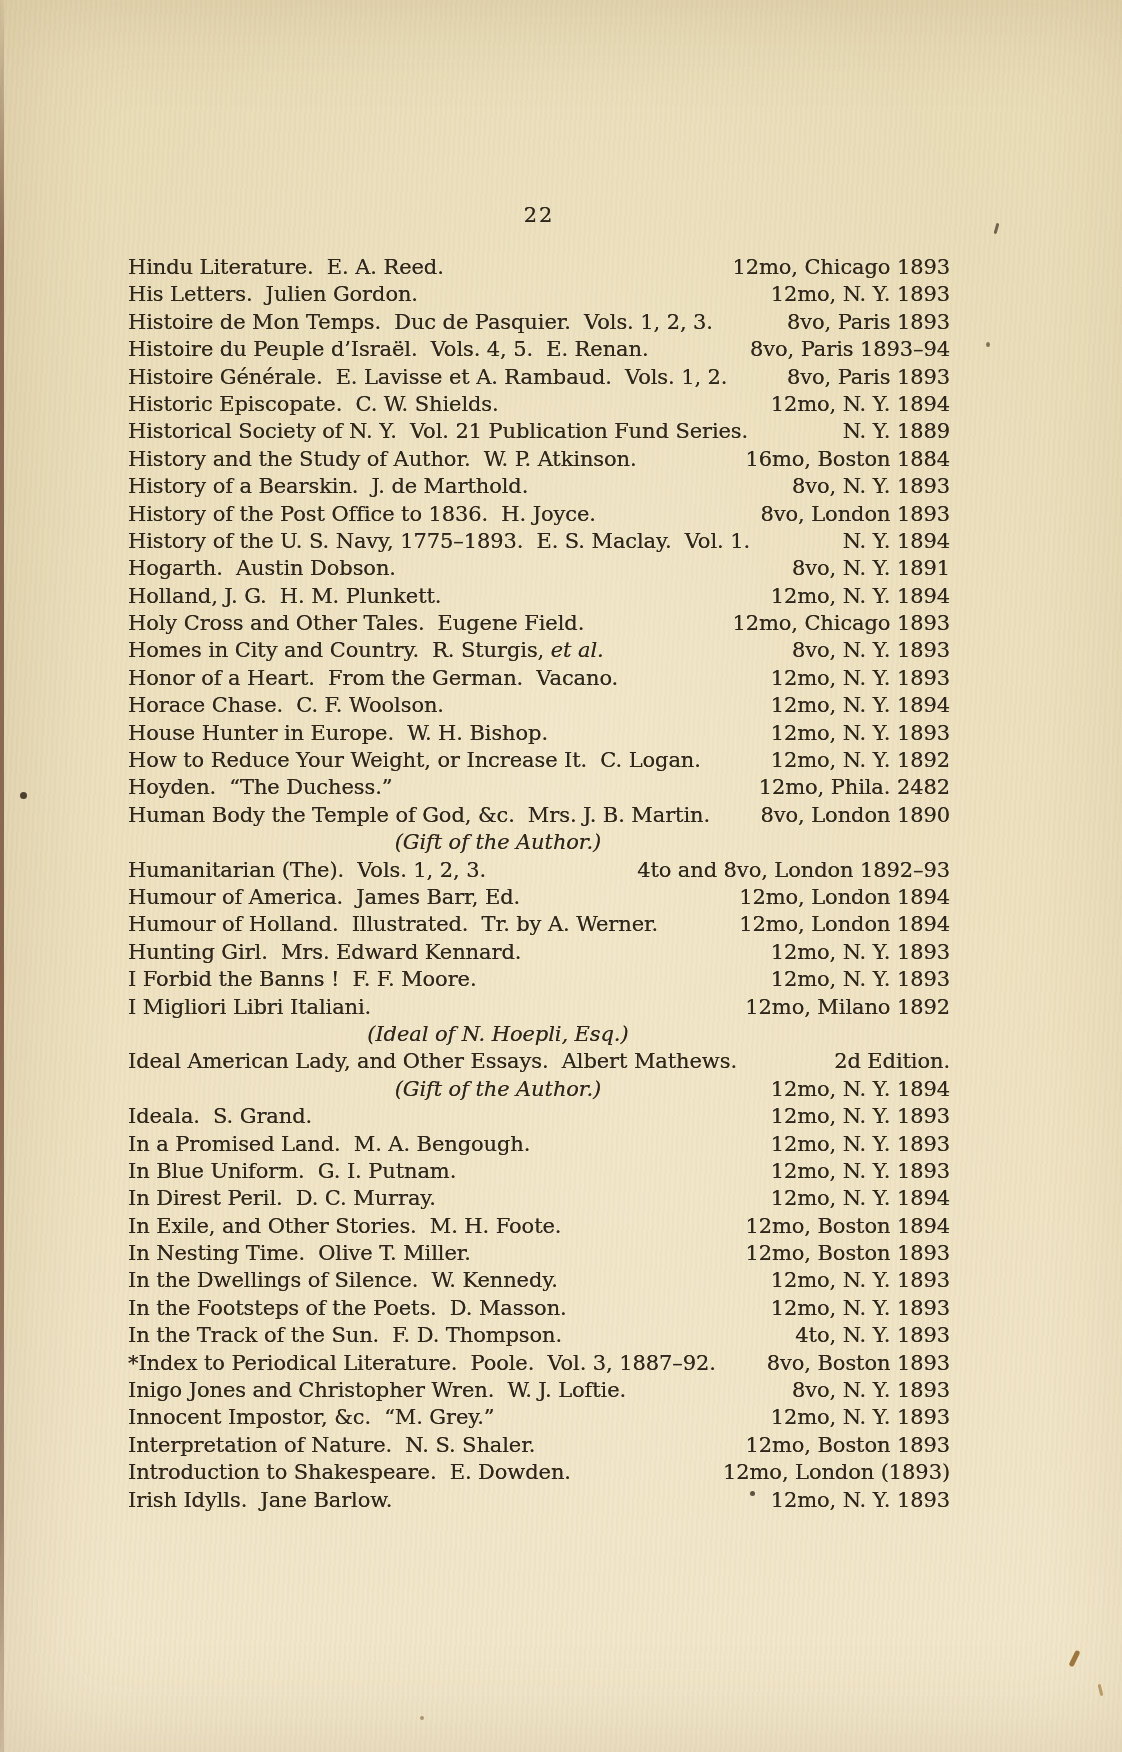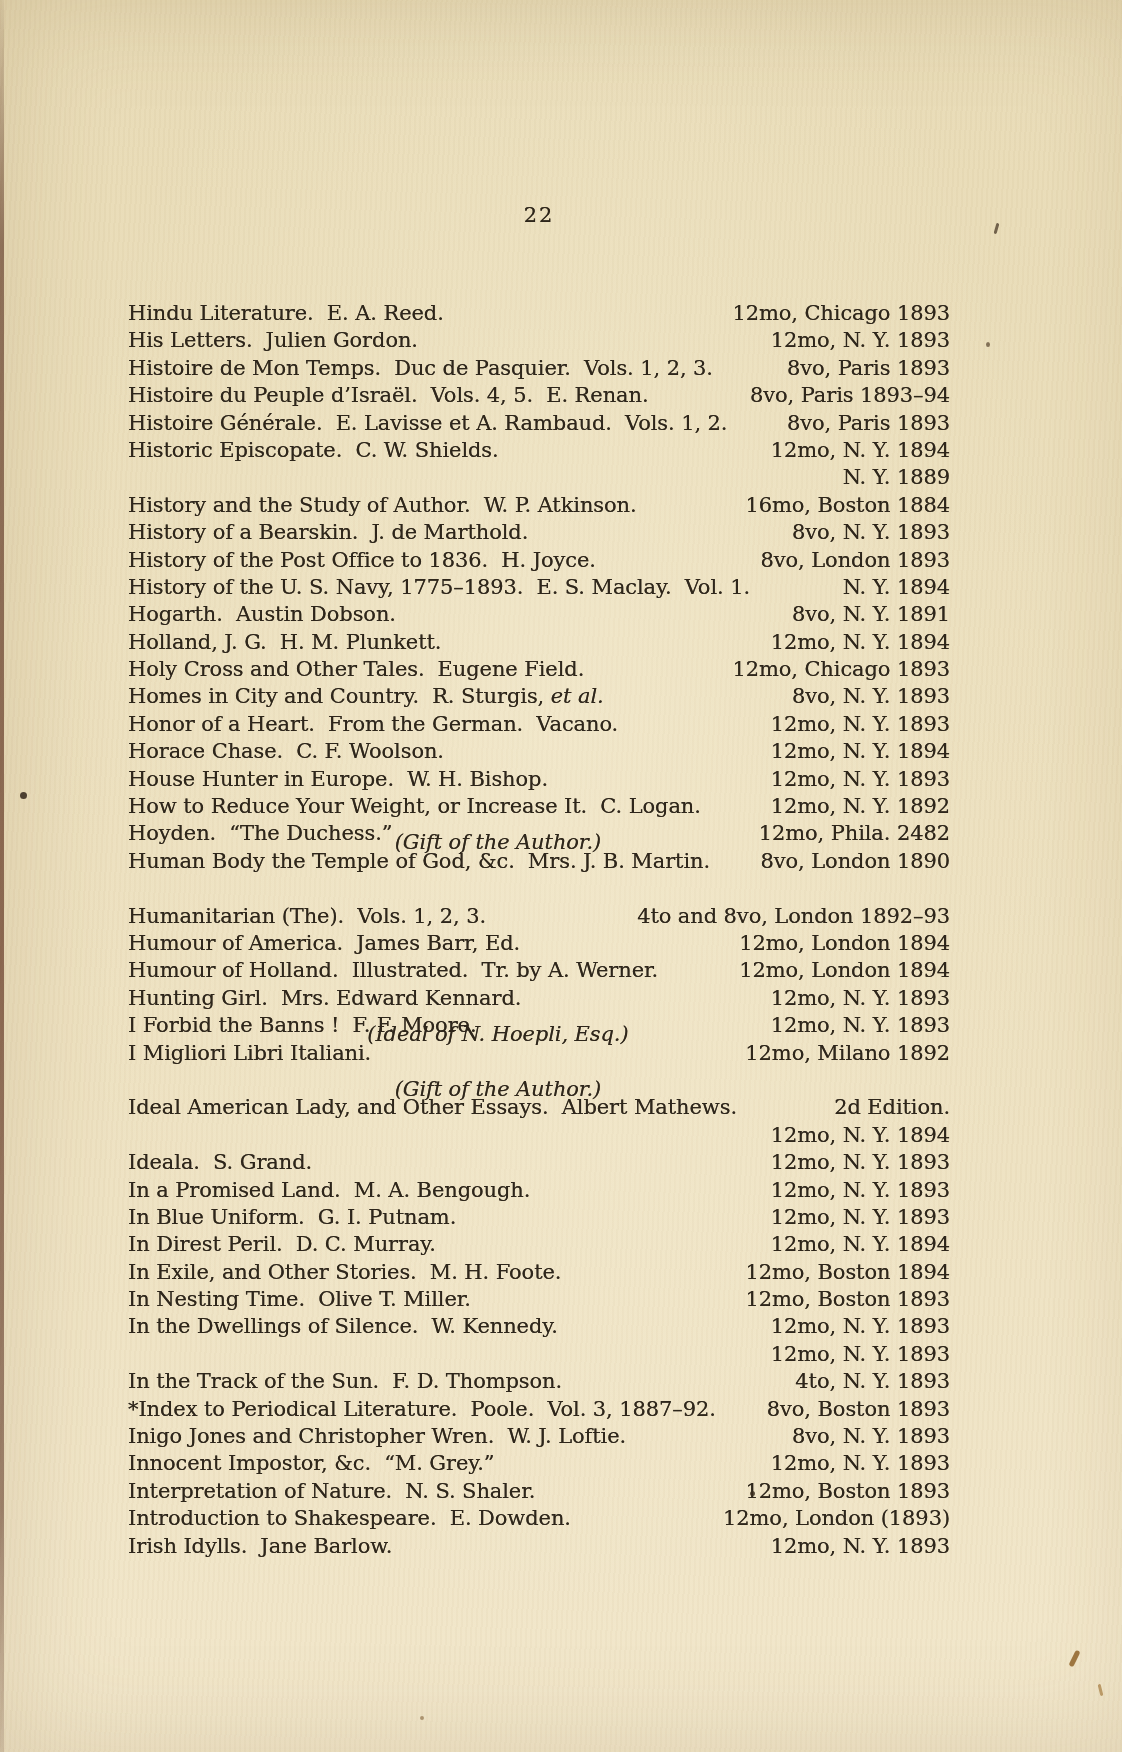--- a/index.html
+++ b/index.html
@@ -55,21 +55,21 @@
     align-items: baseline;
     height: 27.4px;
     line-height: 27.4px;
     font-size: 21px;
     letter-spacing: -0.1px;
     white-space: pre;
     position: relative;
     text-shadow: 0 0 0.5px rgba(46, 38, 27, 0.72);
   }
   .row .lt { white-space: pre; }
-  .row .rt { margin-left: auto; white-space: pre; margin-top: 46px; }
+  .row .rt { margin-left: auto; white-space: pre; }
   .row .lt em { font-style: italic; }
   .center-row { justify-content: flex-end; }
   .gift {
     position: absolute;
     left: 45%;
     transform: translateX(-50%);
     font-style: italic;
     white-space: pre;
     text-align: center;
   }
@@ -94,21 +94,21 @@
 <div class="page">
   <div class="binding-edge"></div>
   <div class="page-number">22</div>
   <div class="content">
       <div class="row"><span class="lt">Hindu Literature.  E. A. Reed.</span><span class="rt">12mo, Chicago 1893</span></div>
       <div class="row"><span class="lt">His Letters.  Julien Gordon.</span><span class="rt">12mo, N. Y. 1893</span></div>
       <div class="row"><span class="lt">Histoire de Mon Temps.  Duc de Pasquier.  Vols. 1, 2, 3.</span><span class="rt">8vo, Paris 1893</span></div>
       <div class="row"><span class="lt">Histoire du Peuple d’Israël.  Vols. 4, 5.  E. Renan.</span><span class="rt">8vo, Paris 1893–94</span></div>
       <div class="row"><span class="lt">Histoire Générale.  E. Lavisse et A. Rambaud.  Vols. 1, 2.</span><span class="rt">8vo, Paris 1893</span></div>
       <div class="row"><span class="lt">Historic Episcopate.  C. W. Shields.</span><span class="rt">12mo, N. Y. 1894</span></div>
-      <div class="row"><span class="rt">N. Y. 1889</span></div>
+      <div class="row"><span class="lt">Historical Society of N. Y.  Vol. 21 Publication Fund Series.</span><span class="rt">N. Y. 1889</span></div>
       <div class="row"><span class="lt">History and the Study of Author.  W. P. Atkinson.</span><span class="rt">16mo, Boston 1884</span></div>
       <div class="row"><span class="lt">History of a Bearskin.  J. de Marthold.</span><span class="rt">8vo, N. Y. 1893</span></div>
       <div class="row"><span class="lt">History of the Post Office to 1836.  H. Joyce.</span><span class="rt">8vo, London 1893</span></div>
       <div class="row"><span class="lt">History of the U. S. Navy, 1775–1893.  E. S. Maclay.  Vol. 1.</span><span class="rt">N. Y. 1894</span></div>
       <div class="row"><span class="lt">Hogarth.  Austin Dobson.</span><span class="rt">8vo, N. Y. 1891</span></div>
       <div class="row"><span class="lt">Holland, J. G.  H. M. Plunkett.</span><span class="rt">12mo, N. Y. 1894</span></div>
       <div class="row"><span class="lt">Holy Cross and Other Tales.  Eugene Field.</span><span class="rt">12mo, Chicago 1893</span></div>
       <div class="row"><span class="lt">Homes in City and Country.  R. Sturgis, <em>et al.</em></span><span class="rt">8vo, N. Y. 1893</span></div>
       <div class="row"><span class="lt">Honor of a Heart.  From the German.  Vacano.</span><span class="rt">12mo, N. Y. 1893</span></div>
       <div class="row"><span class="lt">Horace Chase.  C. F. Woolson.</span><span class="rt">12mo, N. Y. 1894</span></div>
@@ -126,21 +126,21 @@
       <div class="row center-row"><span class="gift">(Ideal of N. Hoepli, Esq.)</span></div>
       <div class="row"><span class="lt">Ideal American Lady, and Other Essays.  Albert Mathews.</span><span class="rt">2d Edition.</span></div>
       <div class="row center-row"><span class="gift">(Gift of the Author.)</span><span class="rt">12mo, N. Y. 1894</span></div>
       <div class="row"><span class="lt">Ideala.  S. Grand.</span><span class="rt">12mo, N. Y. 1893</span></div>
       <div class="row"><span class="lt">In a Promised Land.  M. A. Bengough.</span><span class="rt">12mo, N. Y. 1893</span></div>
       <div class="row"><span class="lt">In Blue Uniform.  G. I. Putnam.</span><span class="rt">12mo, N. Y. 1893</span></div>
       <div class="row"><span class="lt">In Direst Peril.  D. C. Murray.</span><span class="rt">12mo, N. Y. 1894</span></div>
       <div class="row"><span class="lt">In Exile, and Other Stories.  M. H. Foote.</span><span class="rt">12mo, Boston 1894</span></div>
       <div class="row"><span class="lt">In Nesting Time.  Olive T. Miller.</span><span class="rt">12mo, Boston 1893</span></div>
       <div class="row"><span class="lt">In the Dwellings of Silence.  W. Kennedy.</span><span class="rt">12mo, N. Y. 1893</span></div>
-      <div class="row"><span class="rt">12mo, N. Y. 1893</span></div>
+      <div class="row"><span class="lt">In the Footsteps of the Poets.  D. Masson.</span><span class="rt">12mo, N. Y. 1893</span></div>
       <div class="row"><span class="lt">In the Track of the Sun.  F. D. Thompson.</span><span class="rt">4to, N. Y. 1893</span></div>
       <div class="row"><span class="lt">*Index to Periodical Literature.  Poole.  Vol. 3, 1887–92.</span><span class="rt">8vo, Boston 1893</span></div>
       <div class="row"><span class="lt">Inigo Jones and Christopher Wren.  W. J. Loftie.</span><span class="rt">8vo, N. Y. 1893</span></div>
       <div class="row"><span class="lt">Innocent Impostor, &amp;c.  “M. Grey.”</span><span class="rt">12mo, N. Y. 1893</span></div>
       <div class="row"><span class="lt">Interpretation of Nature.  N. S. Shaler.</span><span class="rt">12mo, Boston 1893</span></div>
       <div class="row"><span class="lt">Introduction to Shakespeare.  E. Dowden.</span><span class="rt">12mo, London (1893)</span></div>
       <div class="row"><span class="lt">Irish Idylls.  Jane Barlow.</span><span class="rt">12mo, N. Y. 1893</span></div>
     </div>
 
   <div class="speck s1"></div>

